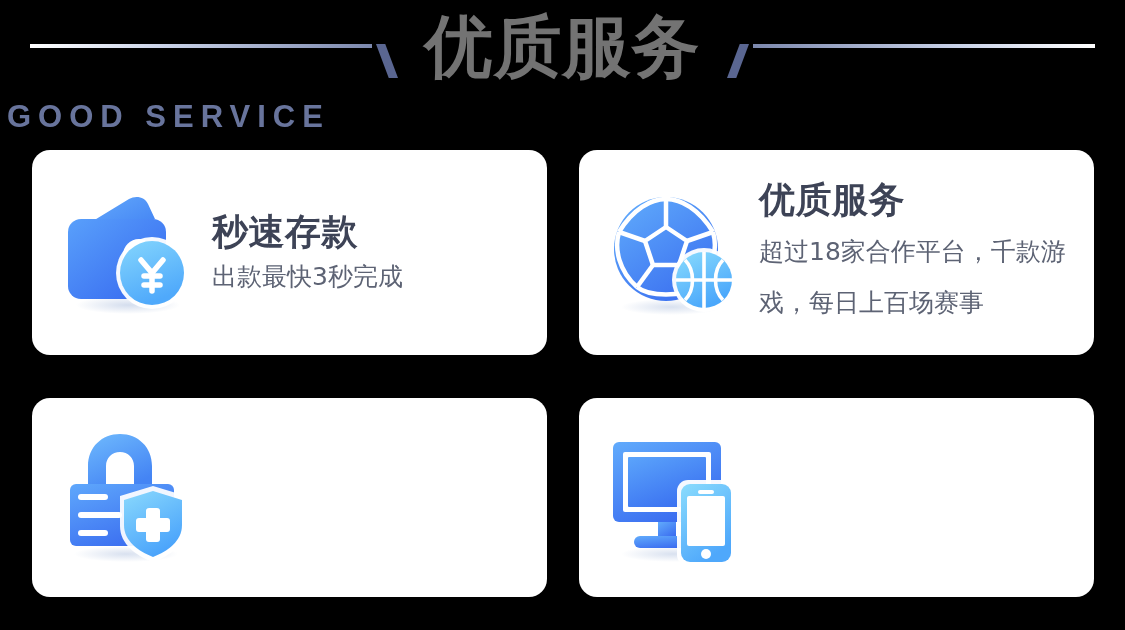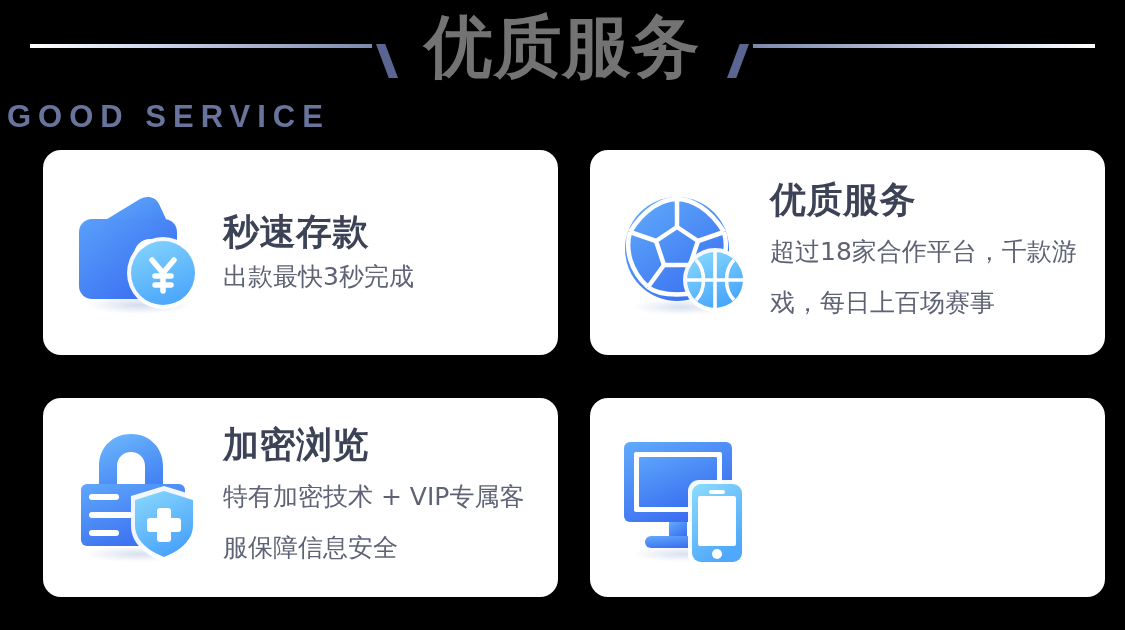--- a/index.html
+++ b/index.html
@@ -91,21 +91,21 @@
     font-weight: bold;
     color: #68749c;
     letter-spacing: 7px;
     text-indent: 7px;
     font-family: "Liberation Sans", sans-serif;
   }
 
   
   .grid {
     position: absolute;
-    left: 43px;
+    left: 32px;
     top: 150px;
     width: 1062px;
     height: 447px;
     display: grid;
     grid-template-columns: 515px 515px;
     grid-template-rows: 205px 199px;
     column-gap: 32px;
     row-gap: 43px;
   }
   .card {
@@ -289,24 +289,20 @@
           <rect x="22" y="102" width="30" height="6" rx="3"></rect>
         </g>
         <path d="M97 58 L130 68 V98 C130 116 114 128 97 134 C80 128 64 116 64 98 V68 Z" fill="#ffffff" opacity="0.92"></path>
         <path d="M97 63 L126 72 V97 C126 113 112 123 97 129 C82 123 68 113 68 97 V72 Z" fill="url(#l-shield)"></path>
         <g fill="#ffffff">
           <rect x="90" y="80" width="14" height="34" rx="3"></rect>
           <rect x="80" y="90" width="34" height="14" rx="3"></rect>
         </g>
       </svg>
     </div>
-    <div class="card-text">
-      <div class="card-title">加密浏览</div>
-      <div class="card-desc two-line">特有加密技术 + VIP专属客服保障信息安全</div>
-    </div>
   </div>
 
   <div class="card">
     <div class="card-icon">
       <svg viewBox="0 0 150 140" xmlns="http://www.w3.org/2000/svg">
         <defs>
           <linearGradient id="m-frame" x1="0" y1="0" x2="0.6" y2="1">
             <stop offset="0" stop-color="#61abfc"></stop>
               <stop offset="1" stop-color="#3a6cf0"></stop>
           </linearGradient>

